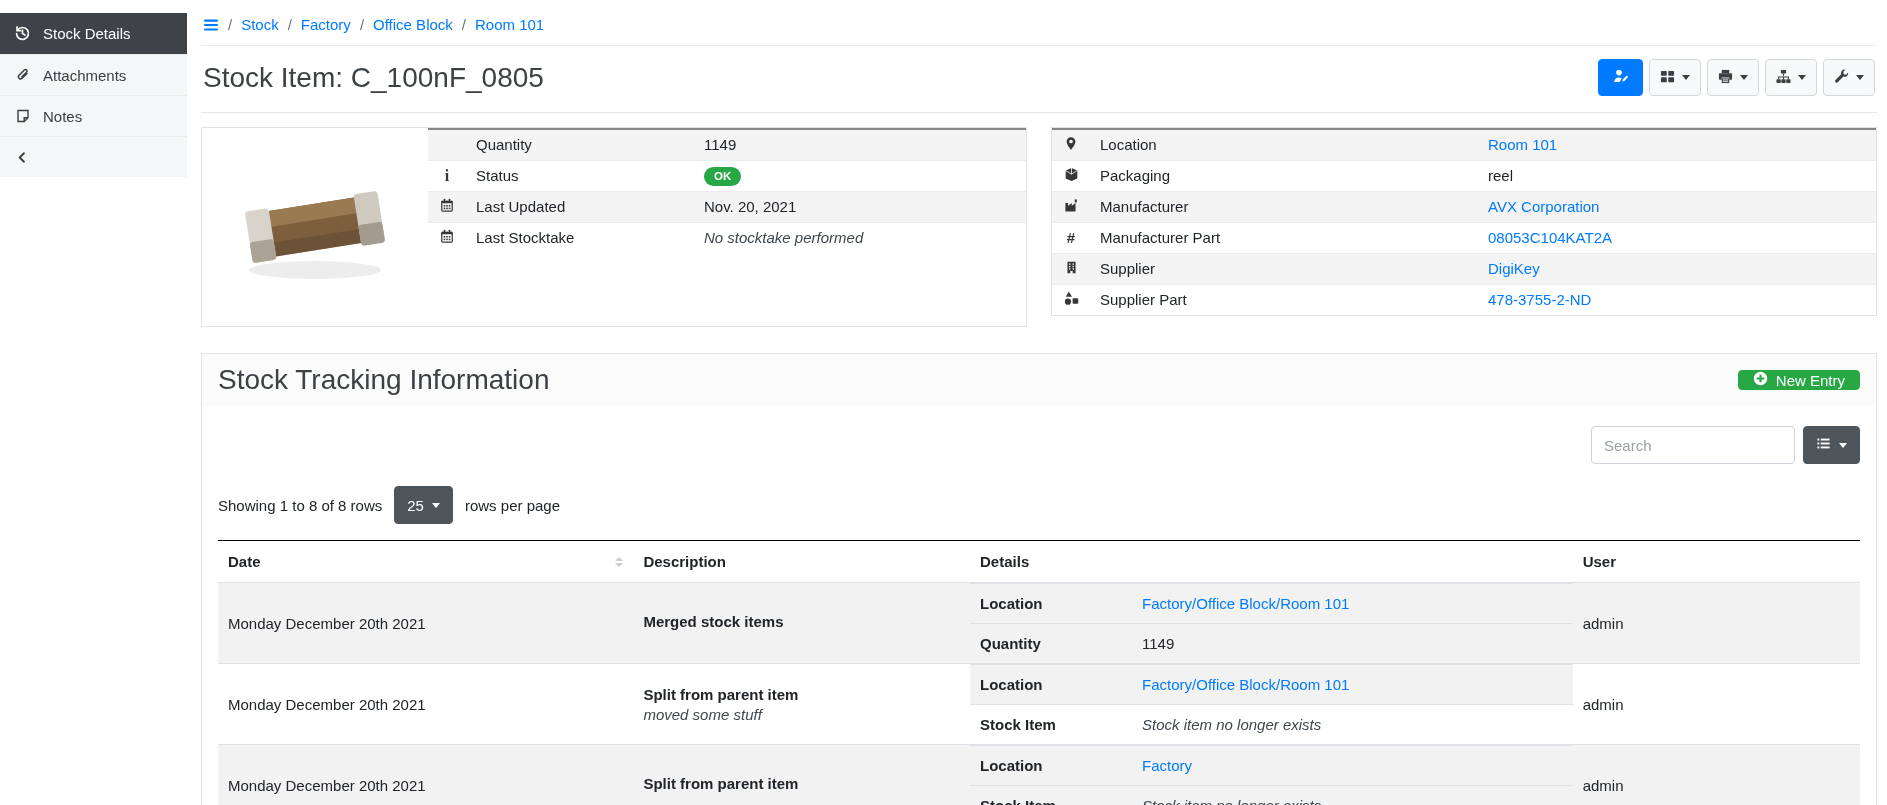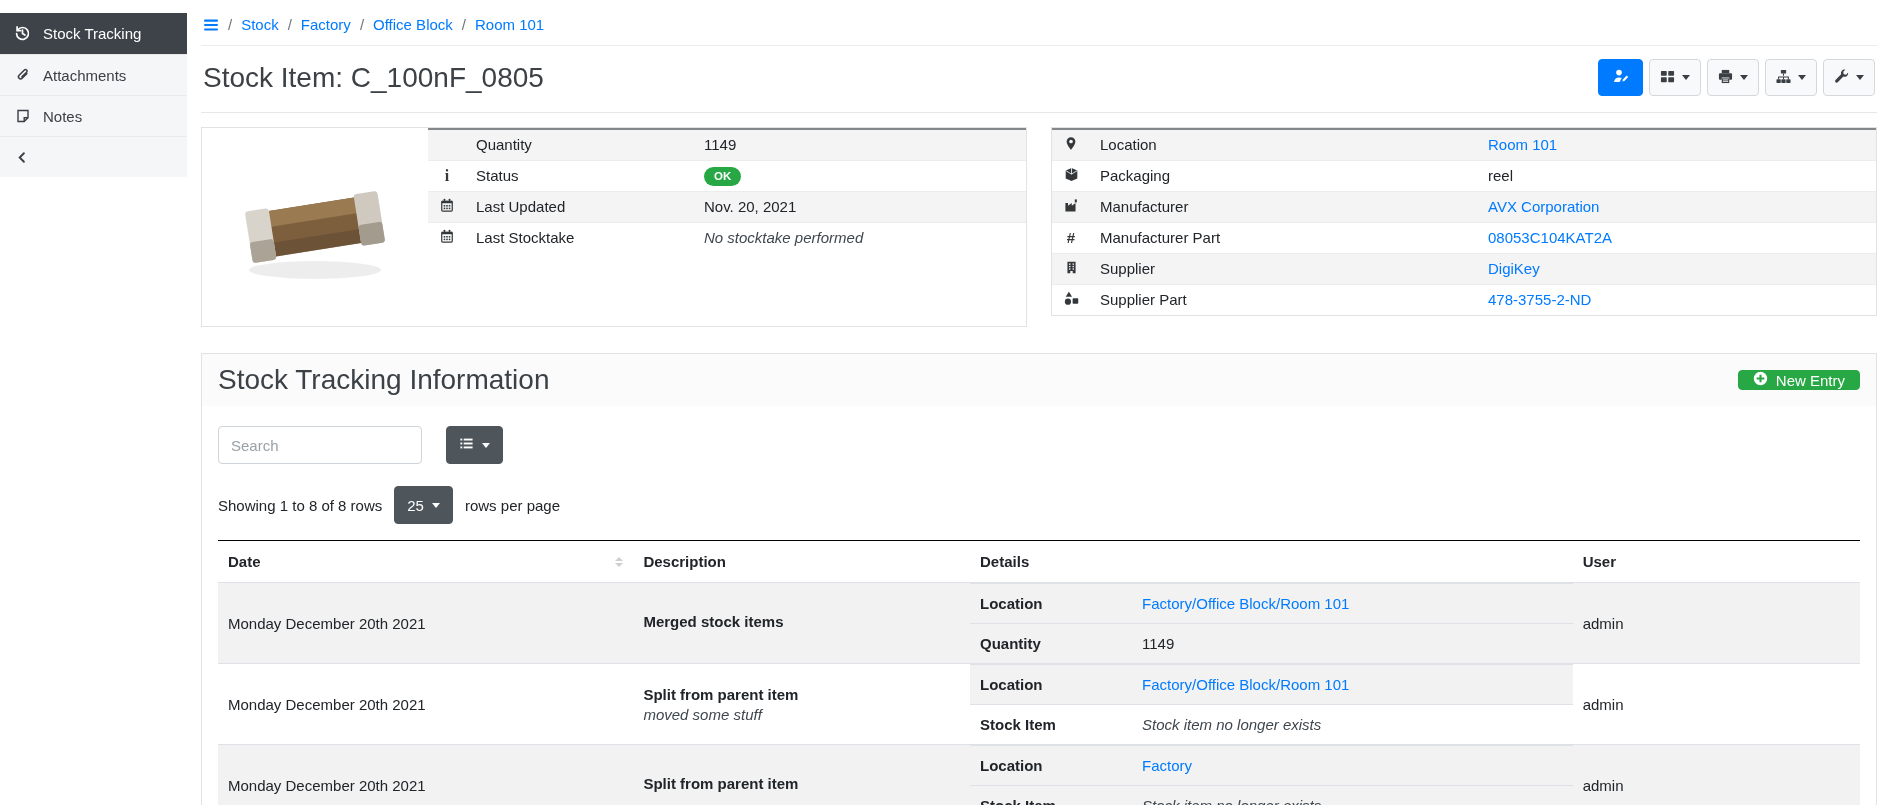--- a/index.html
+++ b/index.html
@@ -62,21 +62,21 @@
 
   
   .section-card { margin-top: 26px; border: 1px solid #e2e2e2; border-bottom: none; }
   .section-header { display: flex; align-items: center; justify-content: space-between; padding: 10px 16px; background: #fbfbfc; }
   .btn-new-entry {
     display: inline-flex; align-items: center; gap: 8px; background: #28a745; color: #fff;
     border: 1px solid #28a745; border-radius: 4px; height: 20px; padding: 0 14px;
     font-size: 15px; cursor: pointer; font-family: inherit;
   }
   .section-body { padding: 12px 16px 0; }
-  .search-row { display: flex; gap: 24px; margin: 8px 0 4px; }
+  .search-row { display: flex; justify-content: flex-end; gap: 8px; margin: 8px 0 4px; }
   .search-input { width: 204px; height: 38px; border: 1px solid #ced4da; border-radius: 4px; padding: 0 12px; font-size: 15px; color: #495057; font-family: inherit; outline: none; }
   .search-input::placeholder { color: #9aa0a6; }
   .btn-dark {
     display: inline-flex; align-items: center; justify-content: center; gap: 6px;
     background: #4e555b; color: #fff; border: 1px solid #4e555b; border-radius: 4px;
     height: 38px; padding: 0 12px; font-size: 15px; cursor: pointer; font-family: inherit;
   }
   .showing-row { display: flex; align-items: center; gap: 12px; margin: 22px 0 16px; }
 
   .main-table { width: 100%; border-collapse: collapse; table-layout: fixed; }
@@ -106,21 +106,21 @@
 
   <nav class="sidebar">
     <div class="sidebar-item active">
       <span class="sicon">
         <svg width="17" height="17" viewBox="0 0 16 16" fill="none" stroke="currentColor" stroke-width="1.6" stroke-linecap="round">
             <path d="M2.4 8a5.6 5.6 0 1 0 1.2-3.5"></path>
             <path d="M2.9 1.8v3.4h3.4"></path>
             <path d="M8 4.8V8l2.3 1.4"></path>
           </svg>
       </span>
-      <span>Stock Tracking</span>
+      <span>Stock Details</span>
     </div>
     <div class="sidebar-item">
       <span class="sicon">
         <svg width="16" height="16" viewBox="0 0 16 16" fill="none" stroke="currentColor" stroke-width="1.5" stroke-linecap="round">
             <path d="M11.8 6.6 7.1 11.3a2.1 2.1 0 0 1-3-3l5.3-5.3a1.55 1.55 0 0 1 2.2 2.2L6.9 9.9"></path>
           </svg>
       </span>
       <span>Attachments</span>
     </div>
     <div class="sidebar-item">

